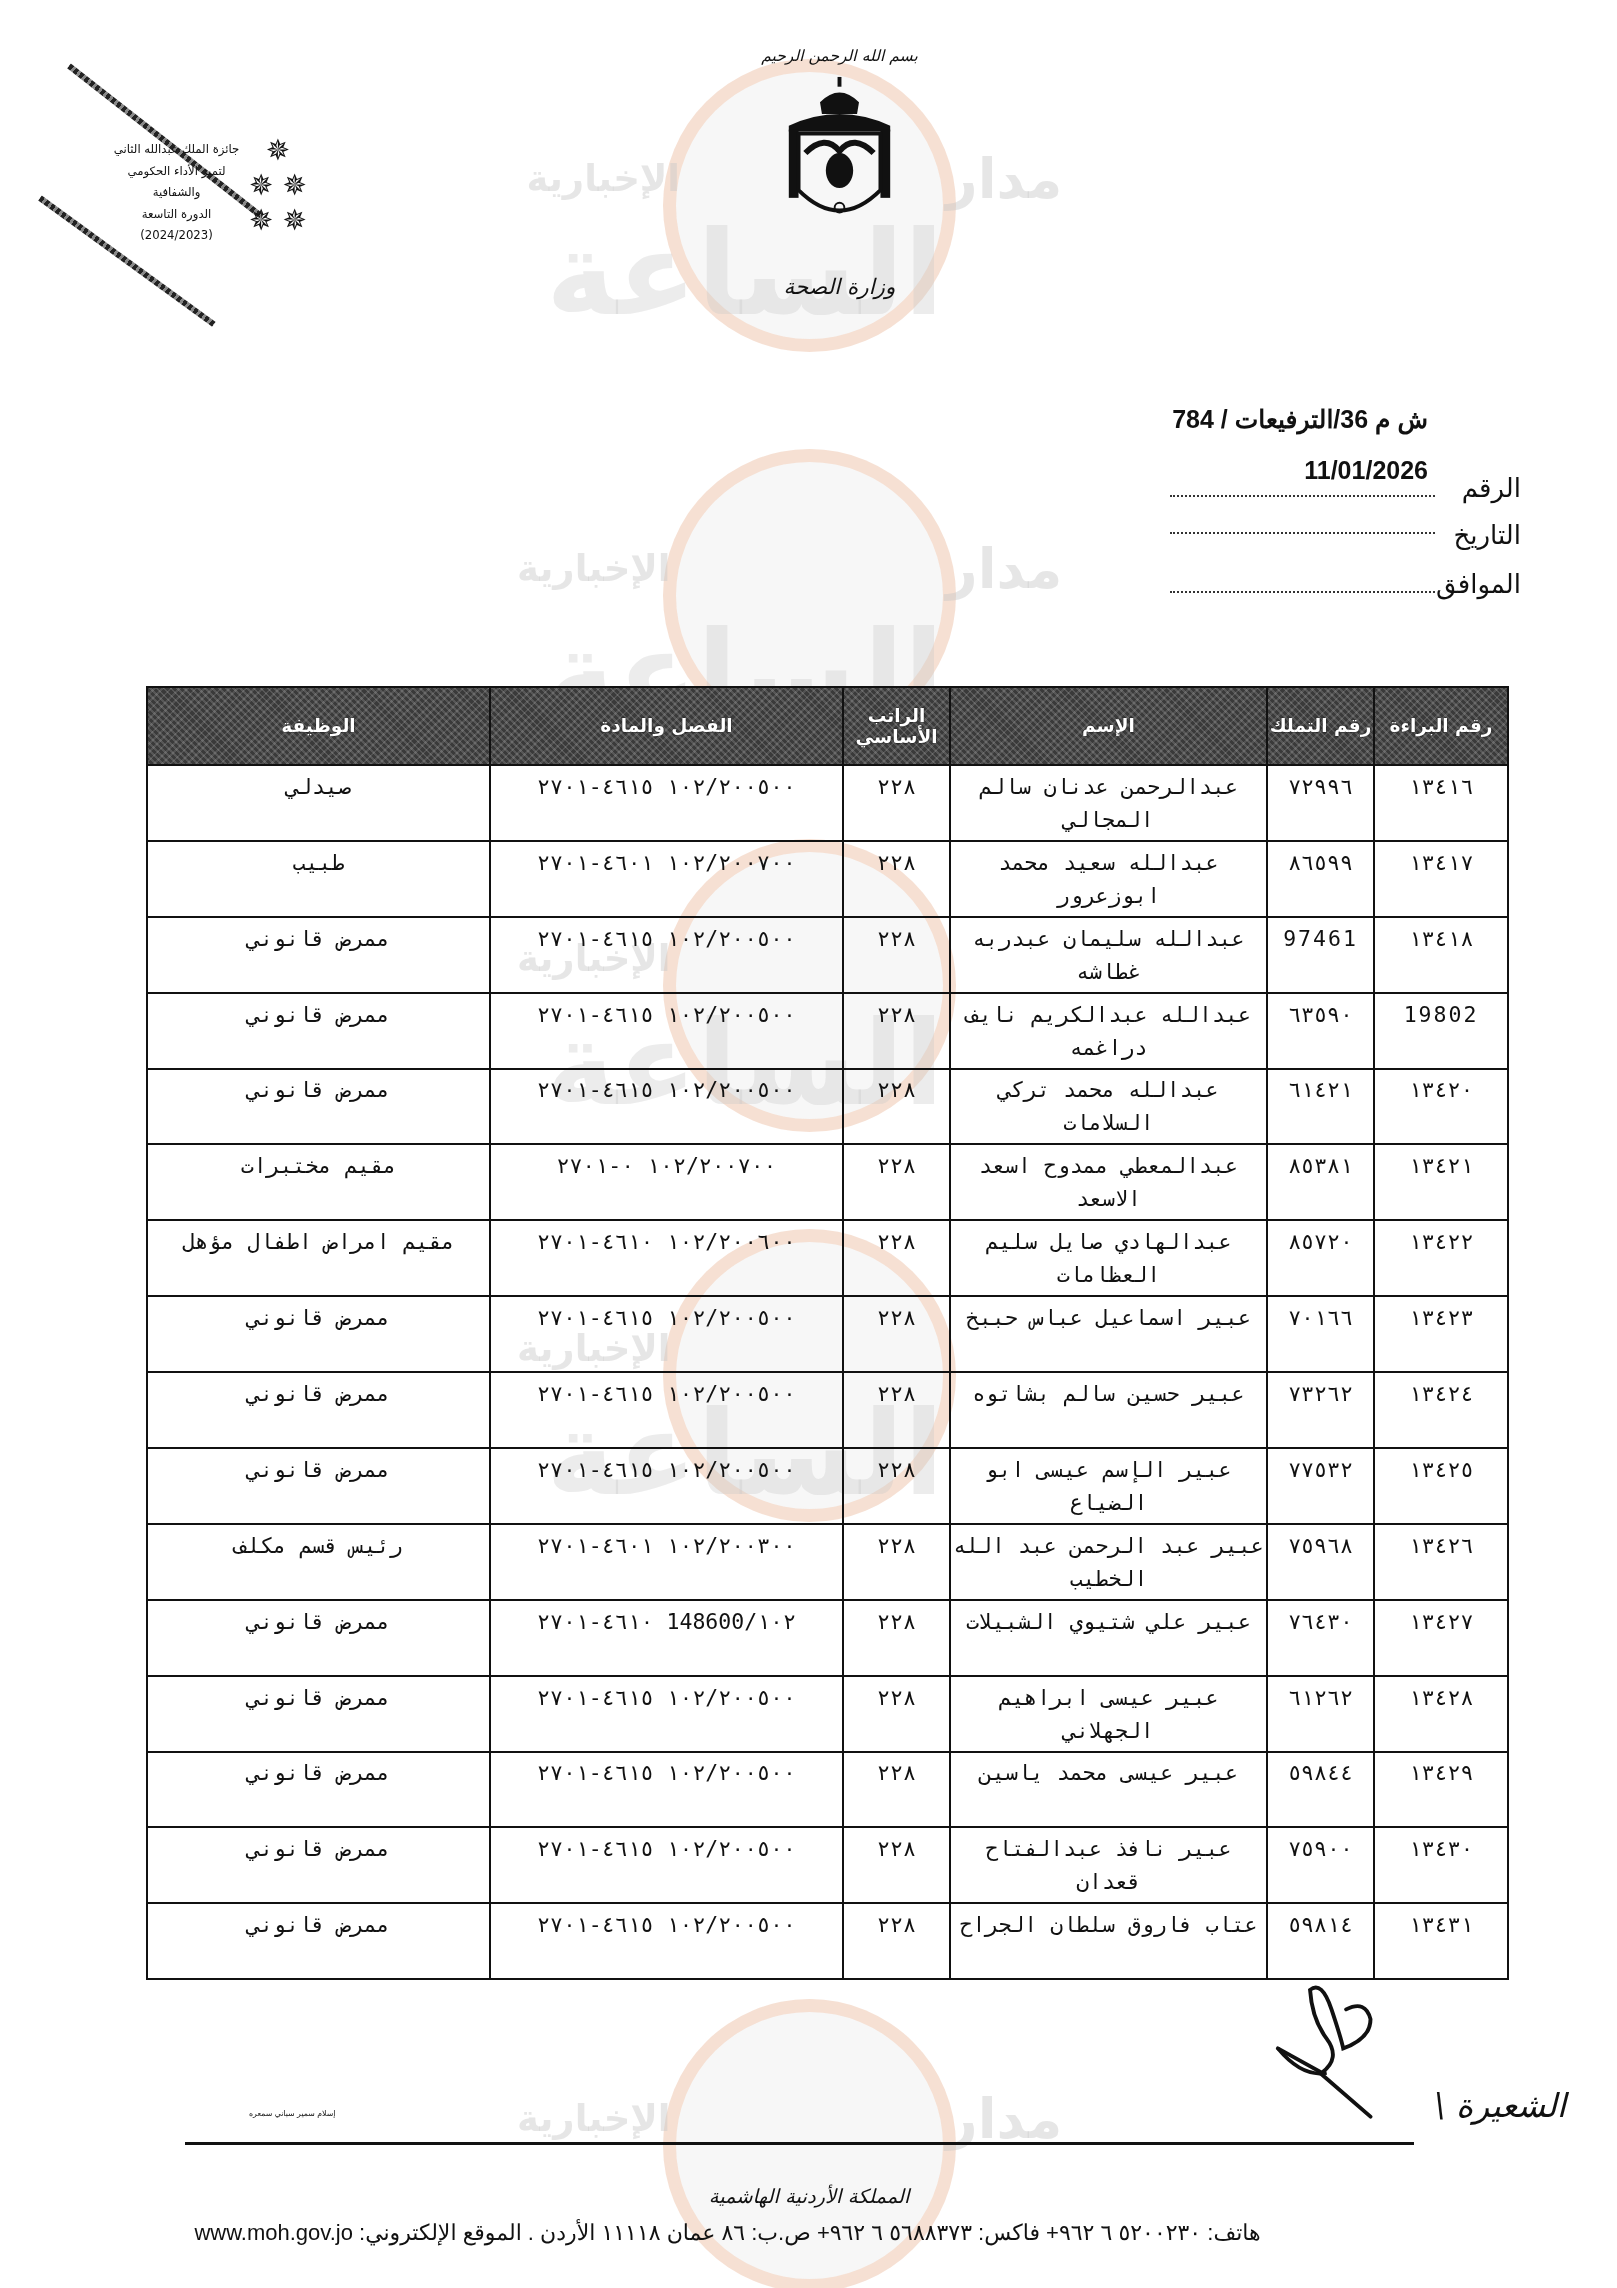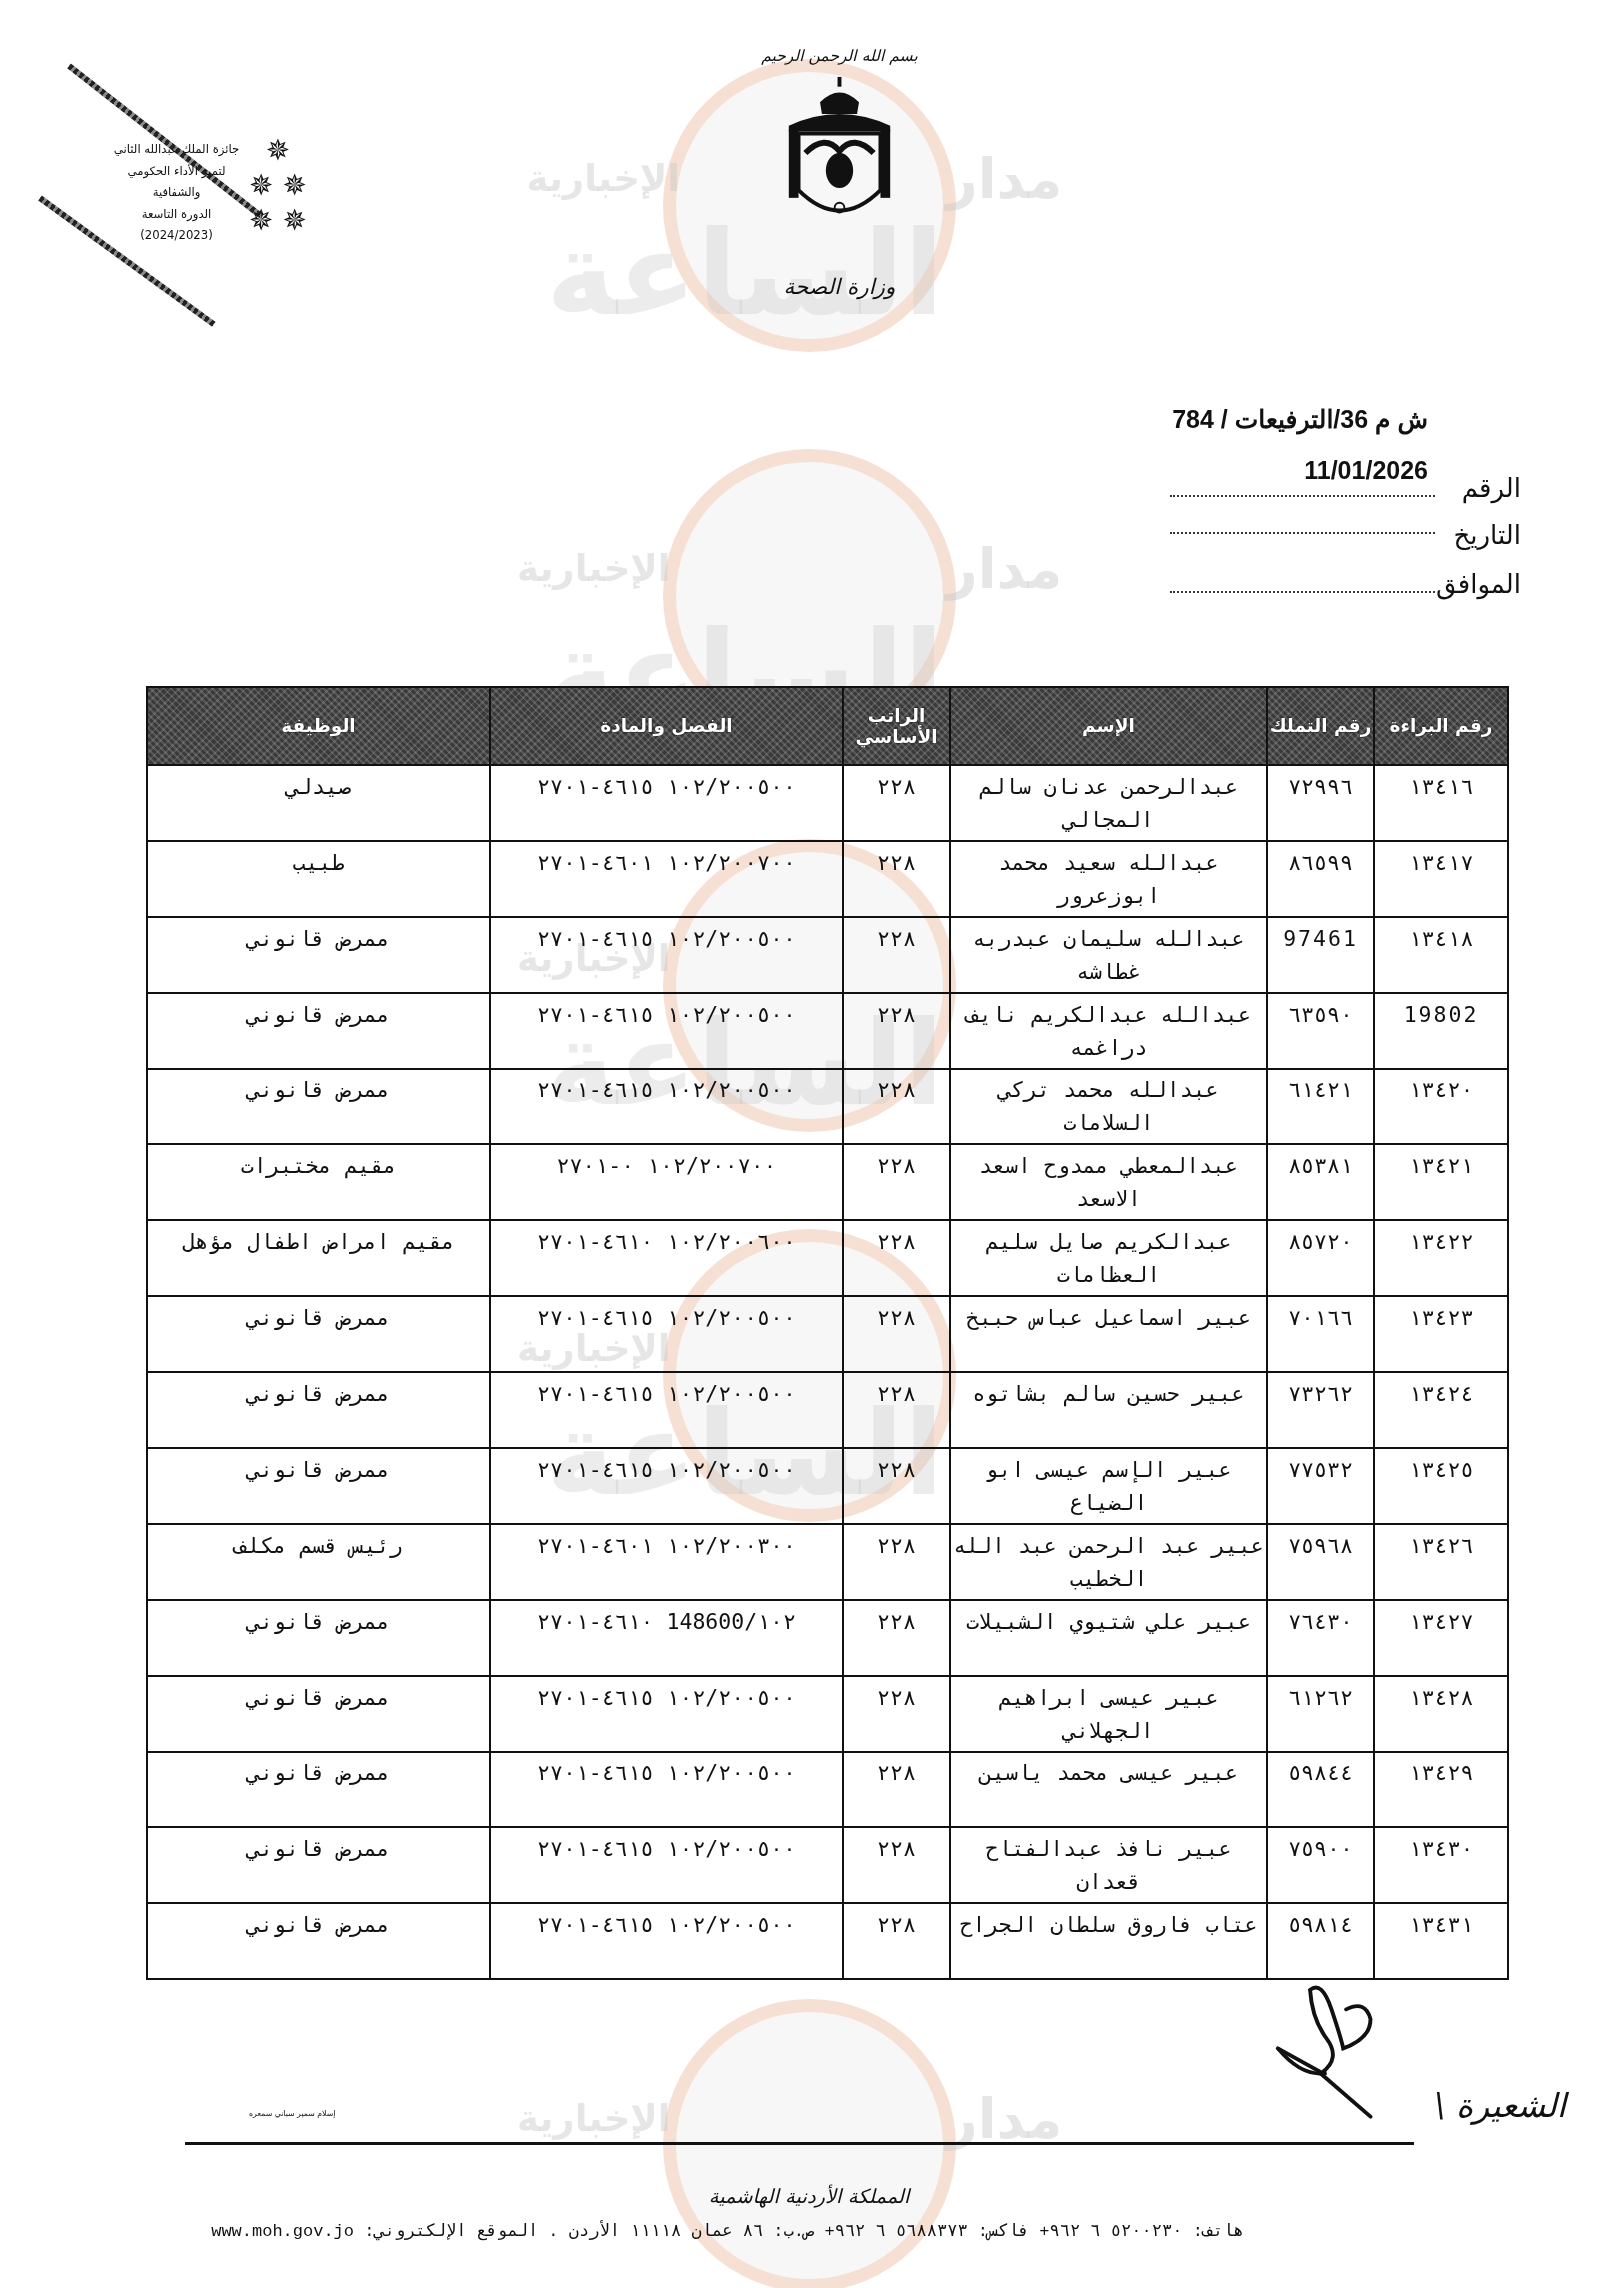--- a/index.html
+++ b/index.html
@@ -68,21 +68,21 @@
   td.c-job { text-align: center; font-size: 21.5px; letter-spacing: 1px; }
 
   
   .signature { position: absolute; left: 1234px; top: 1980px; width: 332px; height: 166px; }
   .sig-label { position: absolute; right: 0; bottom: 21.5px; font-family: "DejaVu Serif", serif; font-size: 33px; font-style: italic; direction: rtl; }
 
   
   .typist { position: absolute; left: 249px; top: 2109px; font-size: 7.8px; direction: rtl; }
   .footer-rule { position: absolute; left: 185px; top: 2142px; width: 1229px; height: 2.9px; background: #111; }
   .footer-country { position: absolute; left: 0; width: 1618px; top: 2185px; text-align: center; font-family: "DejaVu Serif", serif; font-size: 19.5px; font-style: italic; direction: rtl; }
-  .footer-contact { position: absolute; left: 0; width: 1455px; top: 2220px; text-align: center; font-family: Liberation Mono, monospace; font-size: 17px; direction: rtl; }
+  .footer-contact { position: absolute; left: 0; width: 1455px; top: 2220px; text-align: center; font-family: Liberation Sans, sans-serif; font-size: 22px; direction: rtl; }
 </style>
 </head>
 <body>
 
 <div class="wm" style="left:546px;top:59px;width:683px;height:312px;">
   <div class="wm wm-clock" style="left:117px;top:0;"></div>
   <div class="wm wm-small" style="left:-19.5px;top:98px;">الإخبارية</div>
   <div class="wm wm-small" style="left:400px;top:88px;font-size:55px;">مدار</div>
   <div class="wm wm-text" style="left:0;top:146px;">الساعة</div>
 </div>
@@ -221,21 +221,21 @@
       <td class="c-decision">١٣٤٢١</td>
       <td class="c-emp">٨٥٣٨١</td>
       <td class="c-name">عبدالمعطي ممدوح اسعد الاسعد</td>
       <td class="c-salary">٢٢٨</td>
       <td class="c-chapter">١٠٢/٢٠٠٧٠٠ ٠-٢٧٠١</td>
       <td class="c-job">مقيم مختبرات</td>
     </tr>
     <tr>
       <td class="c-decision">١٣٤٢٢</td>
       <td class="c-emp">٨٥٧٢٠</td>
-      <td class="c-name">عبدالكريم صايل سليم العظامات</td>
+      <td class="c-name">عبدالهادي صايل سليم العظامات</td>
       <td class="c-salary">٢٢٨</td>
       <td class="c-chapter">١٠٢/٢٠٠٦٠٠ ٤٦١٠-٢٧٠١</td>
       <td class="c-job">مقيم امراض اطفال مؤهل</td>
     </tr>
     <tr>
       <td class="c-decision">١٣٤٢٣</td>
       <td class="c-emp">٧٠١٦٦</td>
       <td class="c-name">عبير اسماعيل عباس حببخ</td>
       <td class="c-salary">٢٢٨</td>
       <td class="c-chapter">١٠٢/٢٠٠٥٠٠ ٤٦١٥-٢٧٠١</td>

